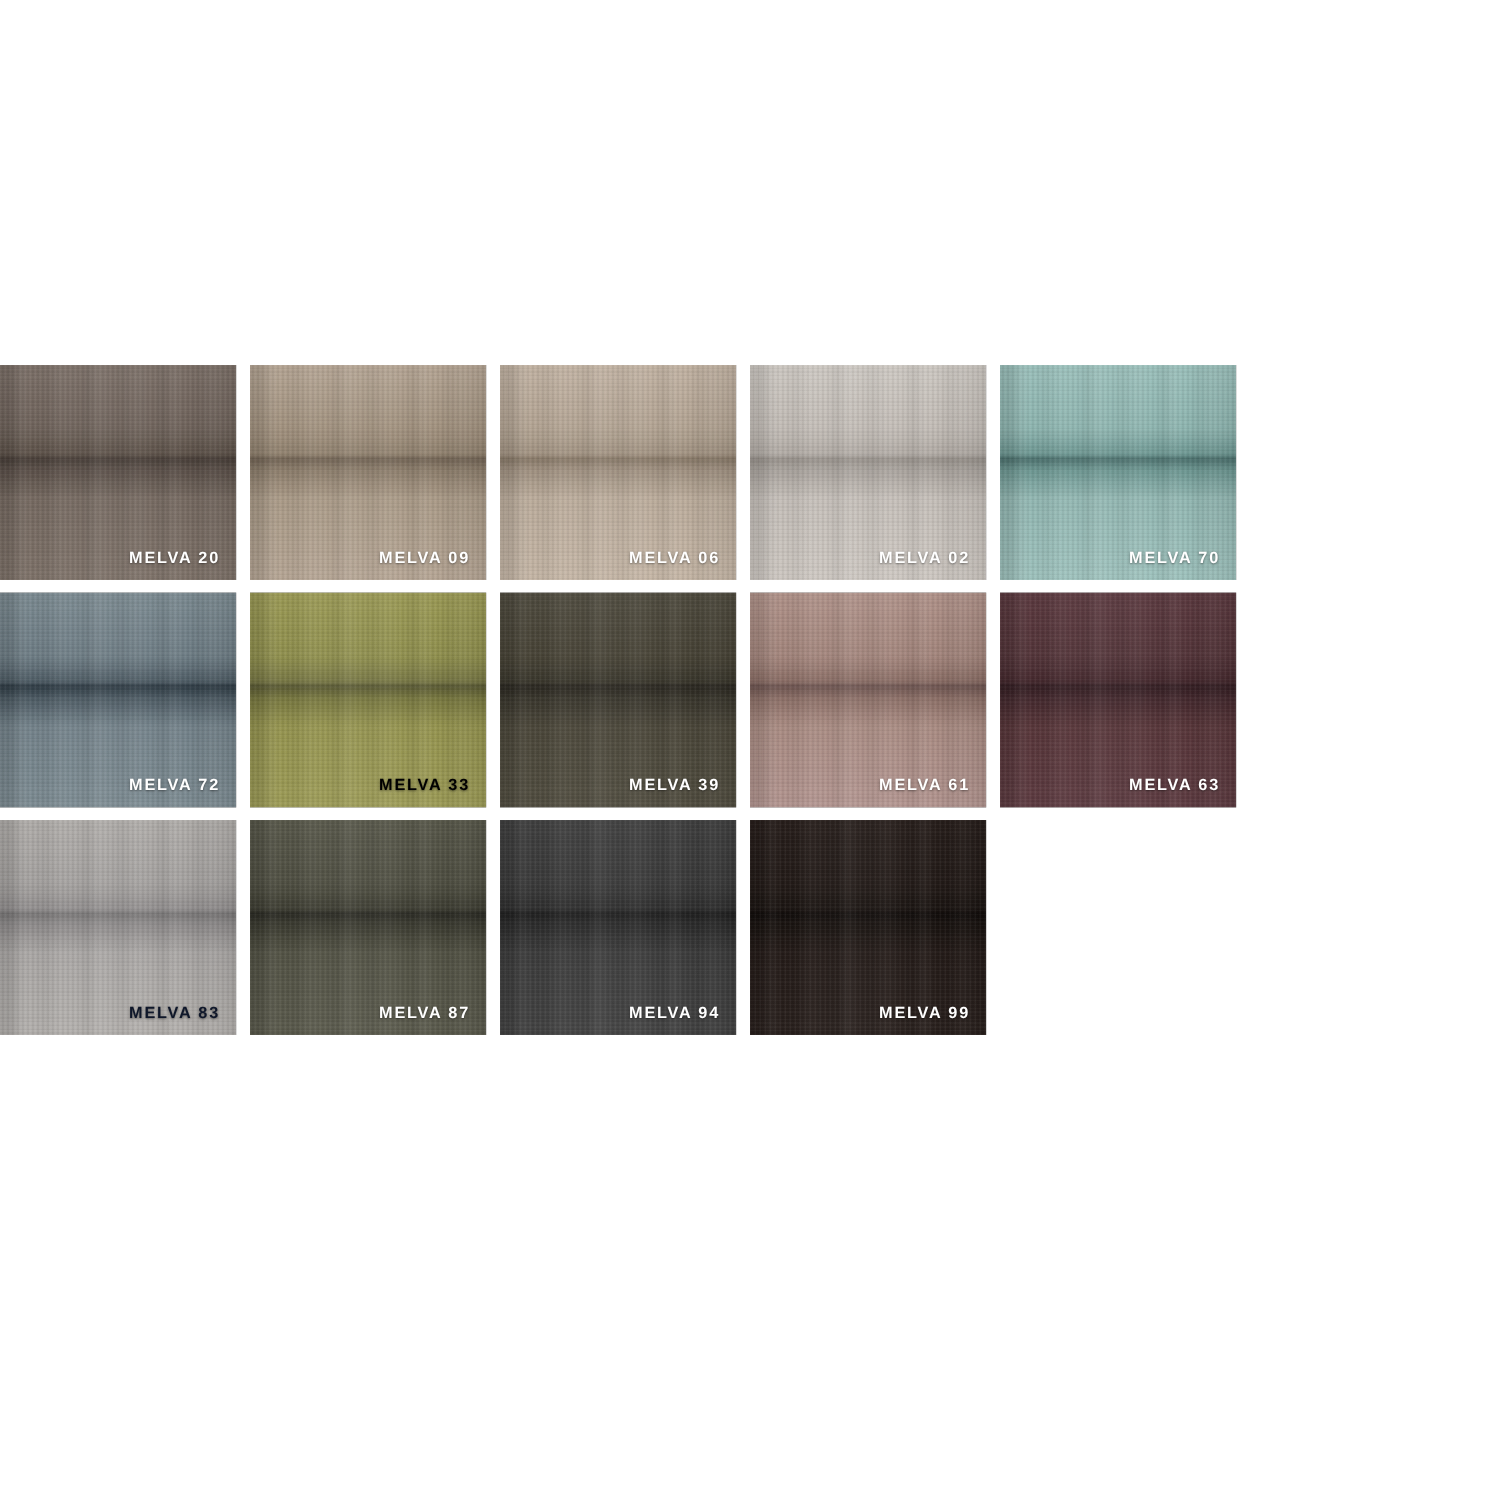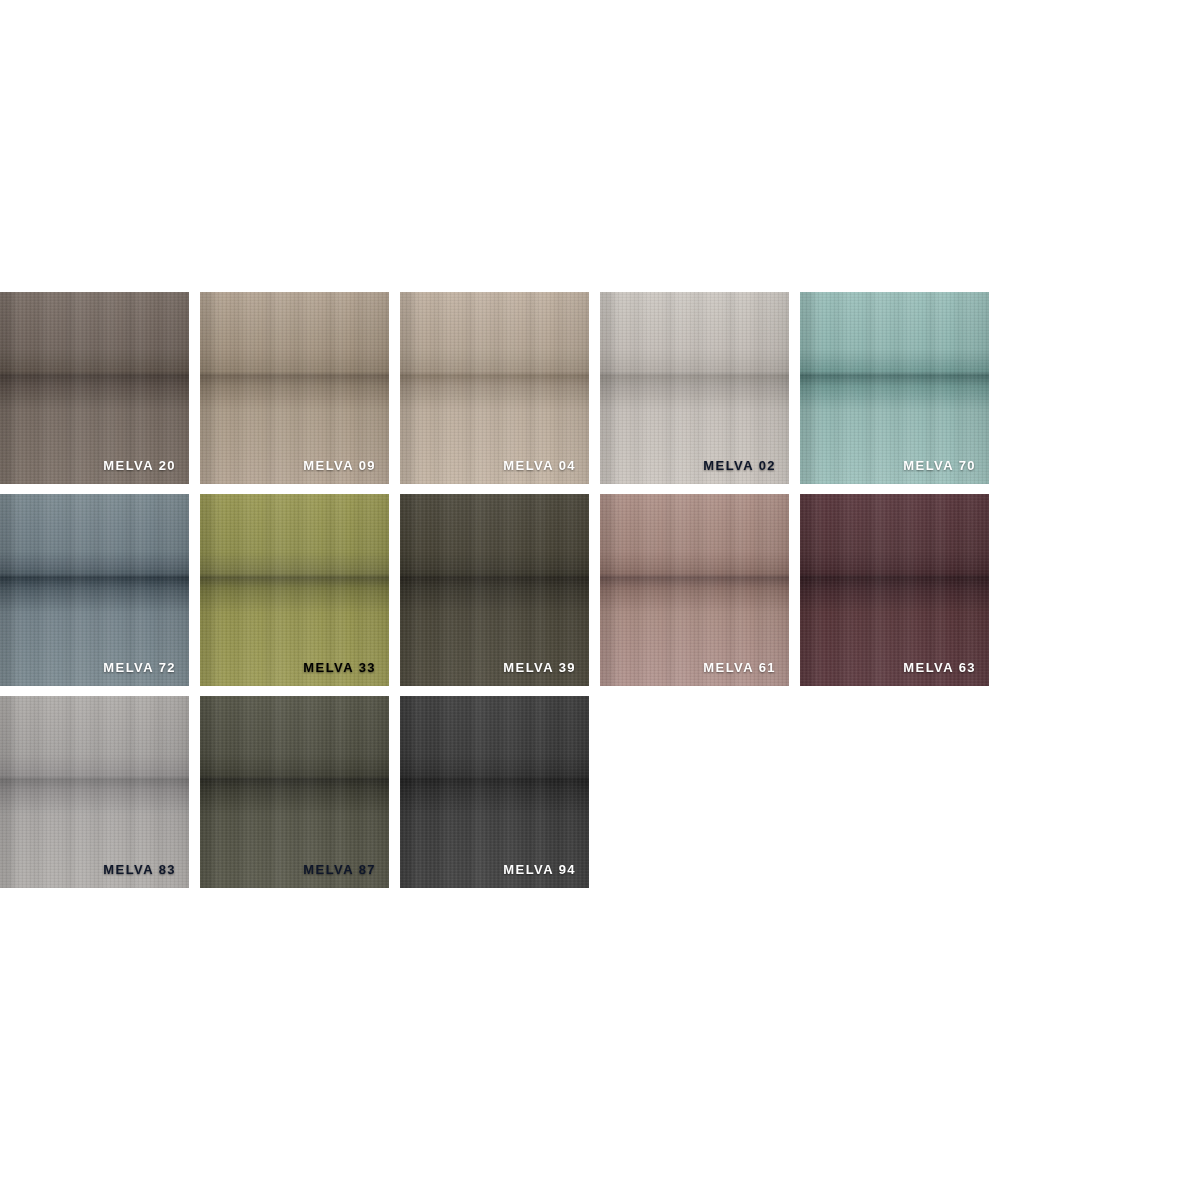--- a/index.html
+++ b/index.html
@@ -21,21 +21,21 @@
     top: 292px;
     width: 1188px;
     display: flex;
     flex-wrap: wrap;
     gap: 10px 11px;
   }
 
   .swatch {
     position: relative;
     width: 189px;
-    height: 192px;
+    height: 172px;
     overflow: hidden;
     flex: 0 0 auto;
     background-color: #888;
   }
 
   
   .swatch-fabric {
     position: absolute;
     inset: 0;
     background-image:
@@ -145,29 +145,29 @@
       <div class="swatch-slub"></div>
       <div class="swatch-vignette"></div>
       <div class="swatch-label" style="color: rgb(255, 255, 255); padding-left: 12px;">MELVA 09</div>
     </div>
     <div class="swatch" style="--top: #c2b3a3; --topmid: #b3a493; --fold-a: #a29382; --fold-b: #8a7b6a; --fold-c: #a09181; --botmid: #bcad9c; --bot: #c5b6a6;">
       <div class="swatch-fabric"></div>
       <div class="swatch-warp"></div>
       <div class="swatch-weft"></div>
       <div class="swatch-slub"></div>
       <div class="swatch-vignette"></div>
-      <div class="swatch-label" style="color: rgb(255, 255, 255);">MELVA 04</div>
+      <div class="swatch-label" style="color: rgb(255, 255, 255);">MELVA 06</div>
     </div>
     <div class="swatch" style="--top: #cdc8c2; --topmid: #c2bcb6; --fold-a: #b2aca6; --fold-b: #9a948e; --fold-c: #aaa49e; --botmid: #c5bfb9; --bot: #cdc7c1;">
       <div class="swatch-fabric"></div>
       <div class="swatch-warp"></div>
       <div class="swatch-weft"></div>
       <div class="swatch-slub"></div>
       <div class="swatch-vignette"></div>
-      <div class="swatch-label" style="color: #0f172a;">MELVA 02</div>
+      <div class="swatch-label" style="color: #ffffff;">MELVA 02</div>
     </div>
     <div class="swatch" style="--top: #9bc0bb; --topmid: #8eb5b0; --fold-a: #6e9893; --fold-b: #4e7370; --fold-c: #6d9792; --botmid: #93b8b3; --bot: #9ec2bd;">
       <div class="swatch-fabric"></div>
       <div class="swatch-warp"></div>
       <div class="swatch-weft"></div>
       <div class="swatch-slub"></div>
       <div class="swatch-vignette"></div>
       <div class="swatch-label" style="color: rgb(255, 255, 255);">MELVA 70</div>
     </div>
     <div class="swatch" style="--top: #7b8a91; --topmid: #6e7d85; --fold-a: #4e5c65; --fold-b: #2e3b44; --fold-c: #4b5962; --botmid: #73828a; --bot: #7d8c93;">
@@ -217,23 +217,31 @@
       <div class="swatch-slub"></div>
       <div class="swatch-vignette"></div>
       <div class="swatch-label" style="color: #0f172a;">MELVA 83</div>
     </div>
     <div class="swatch" style="--top: #575749; --topmid: #4f4f42; --fold-a: #3e3e33; --fold-b: #2c2c25; --fold-c: #3c3c31; --botmid: #535345; --bot: #5a5a4c;">
       <div class="swatch-fabric"></div>
       <div class="swatch-warp"></div>
       <div class="swatch-weft"></div>
       <div class="swatch-slub"></div>
       <div class="swatch-vignette"></div>
-      <div class="swatch-label" style="color: #0f172a;">MELVA 87</div>
+      <div class="swatch-label" style="color: #ffffff;">MELVA 87</div>
     </div>
     <div class="swatch" style="--top: #3f3f3f; --topmid: #3a3a3a; --fold-a: #2e2e2e; --fold-b: #212121; --fold-c: #2c2c2c; --botmid: #3c3c3c; --bot: #424242;">
       <div class="swatch-fabric"></div>
       <div class="swatch-warp"></div>
       <div class="swatch-weft"></div>
       <div class="swatch-slub"></div>
       <div class="swatch-vignette"></div>
       <div class="swatch-label" style="color: rgb(255, 255, 255);">MELVA 94</div>
     </div>
+    <div class="swatch" style="--top: #261d1a; --topmid: #221a17; --fold-a: #1a1411; --fold-b: #120d0b; --fold-c: #191310; --botmid: #241b18; --bot: #281f1c;">
+      <div class="swatch-fabric"></div>
+      <div class="swatch-warp"></div>
+      <div class="swatch-weft"></div>
+      <div class="swatch-slub"></div>
+      <div class="swatch-vignette"></div>
+      <div class="swatch-label" style="color: rgb(255, 255, 255);">MELVA 99</div>
+    </div>
   </div>
 
 </body></html>

